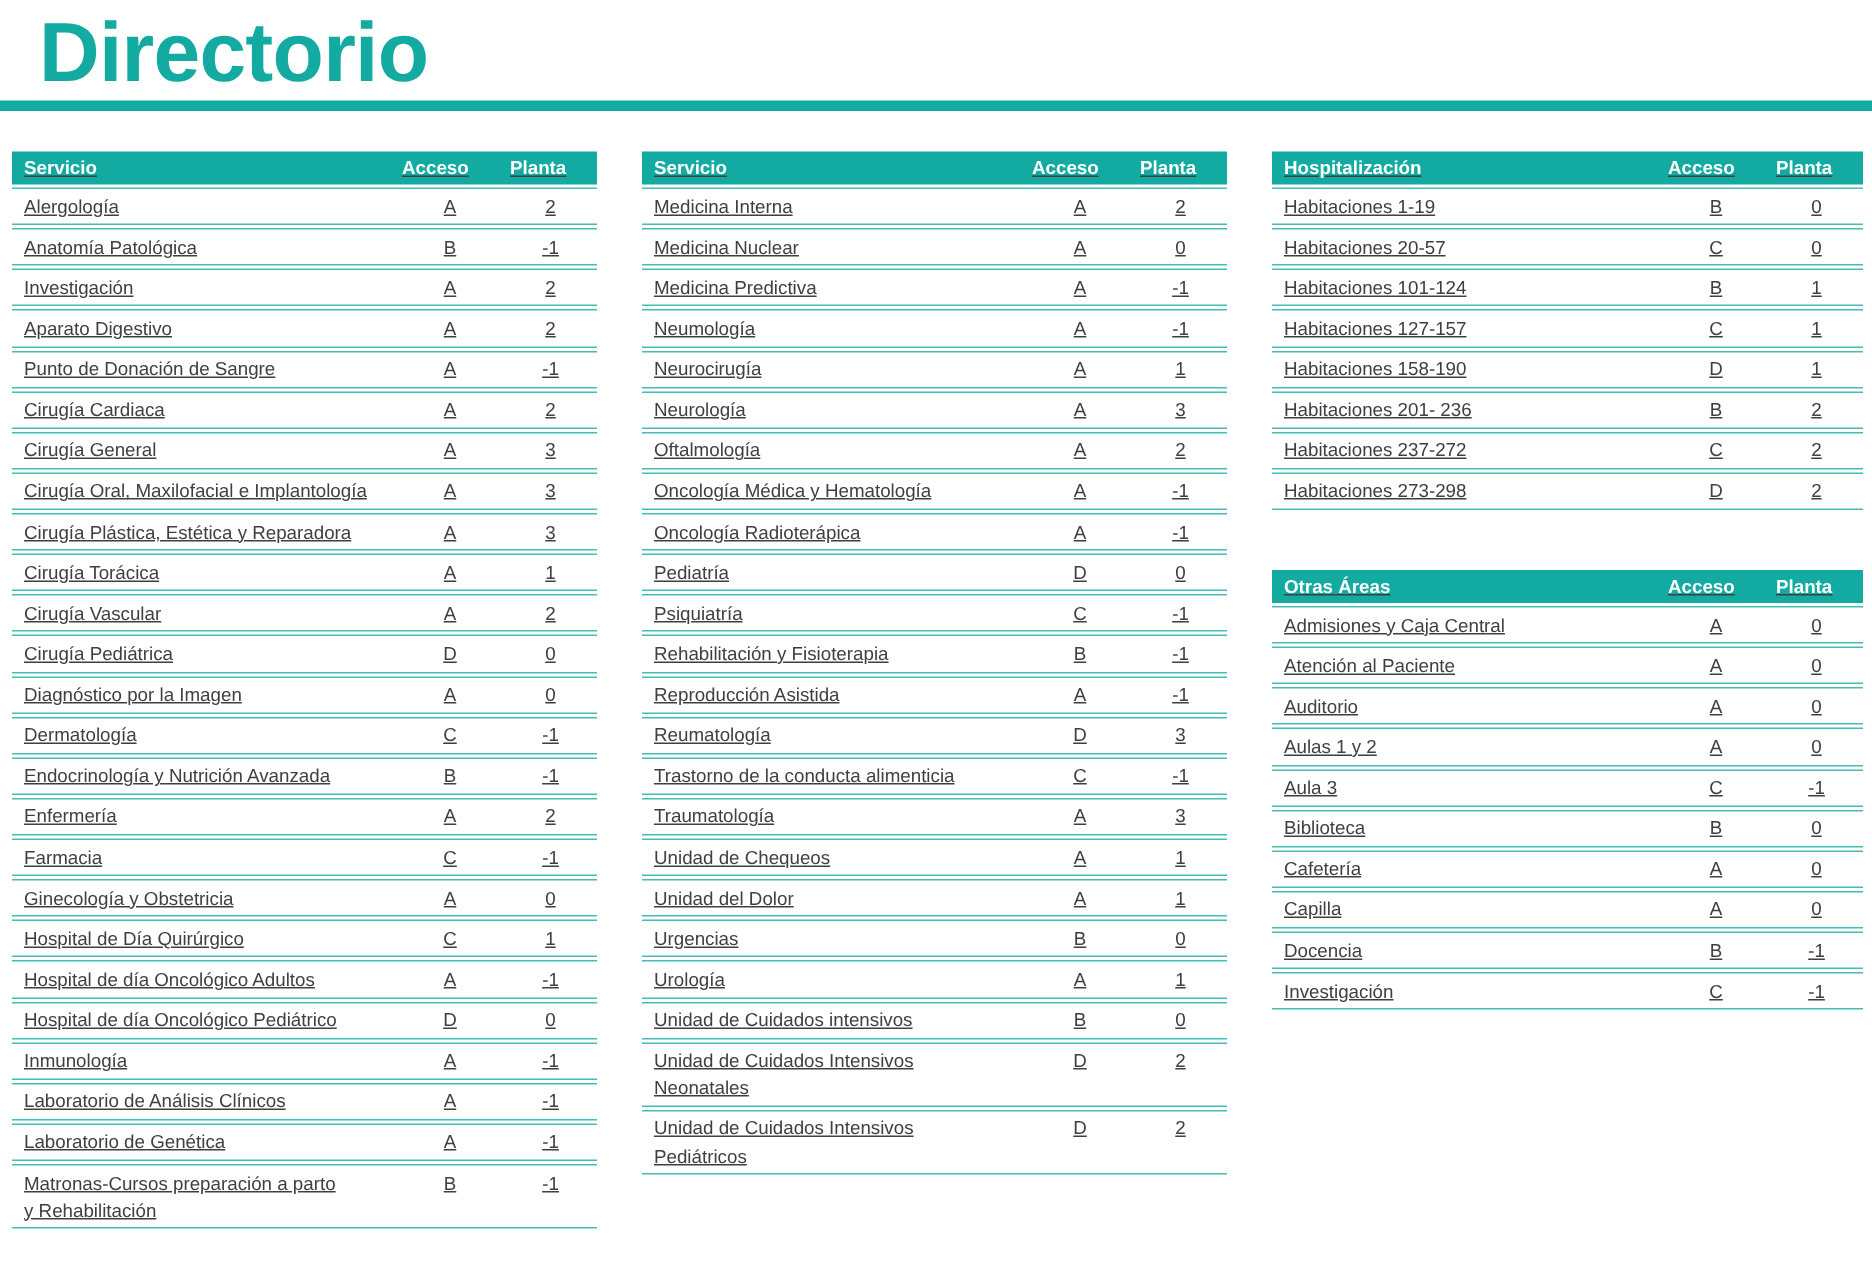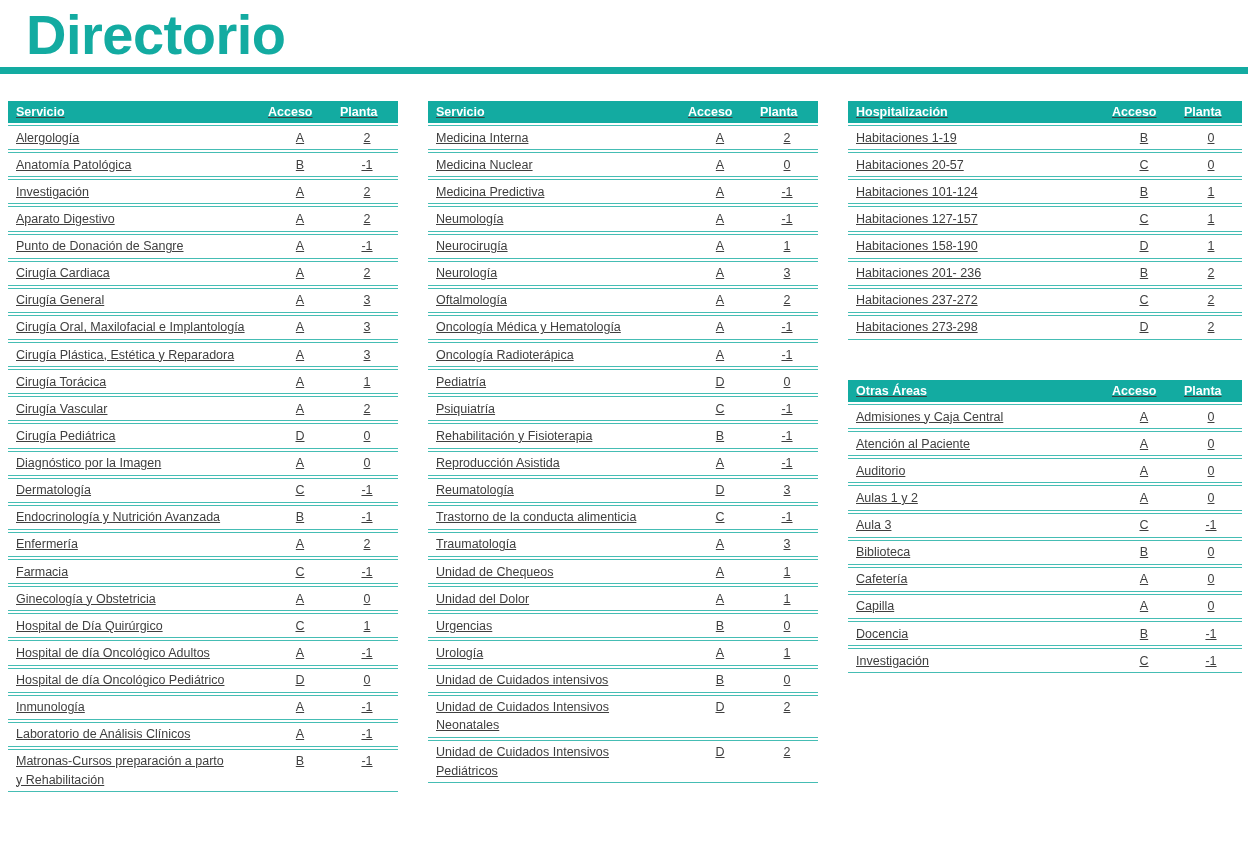--- a/index.html
+++ b/index.html
@@ -231,20 +231,25 @@
     <td class="num">A</td>
     <td class="num">-1</td>
   </tr>
 
   <tr>
     <td class="name">Laboratorio de Análisis Clínicos</td>
     <td class="num">A</td>
     <td class="num">-1</td>
   </tr>
 
+  <tr>
+    <td class="name">Laboratorio de Genética</td>
+    <td class="num">A</td>
+    <td class="num">-1</td>
+  </tr>
 
   <tr>
     <td class="name">Matronas-Cursos preparación a parto
 y Rehabilitación</td>
     <td class="num">B</td>
     <td class="num">-1</td>
   </tr>
 </tbody>
   </table>
 </div>

